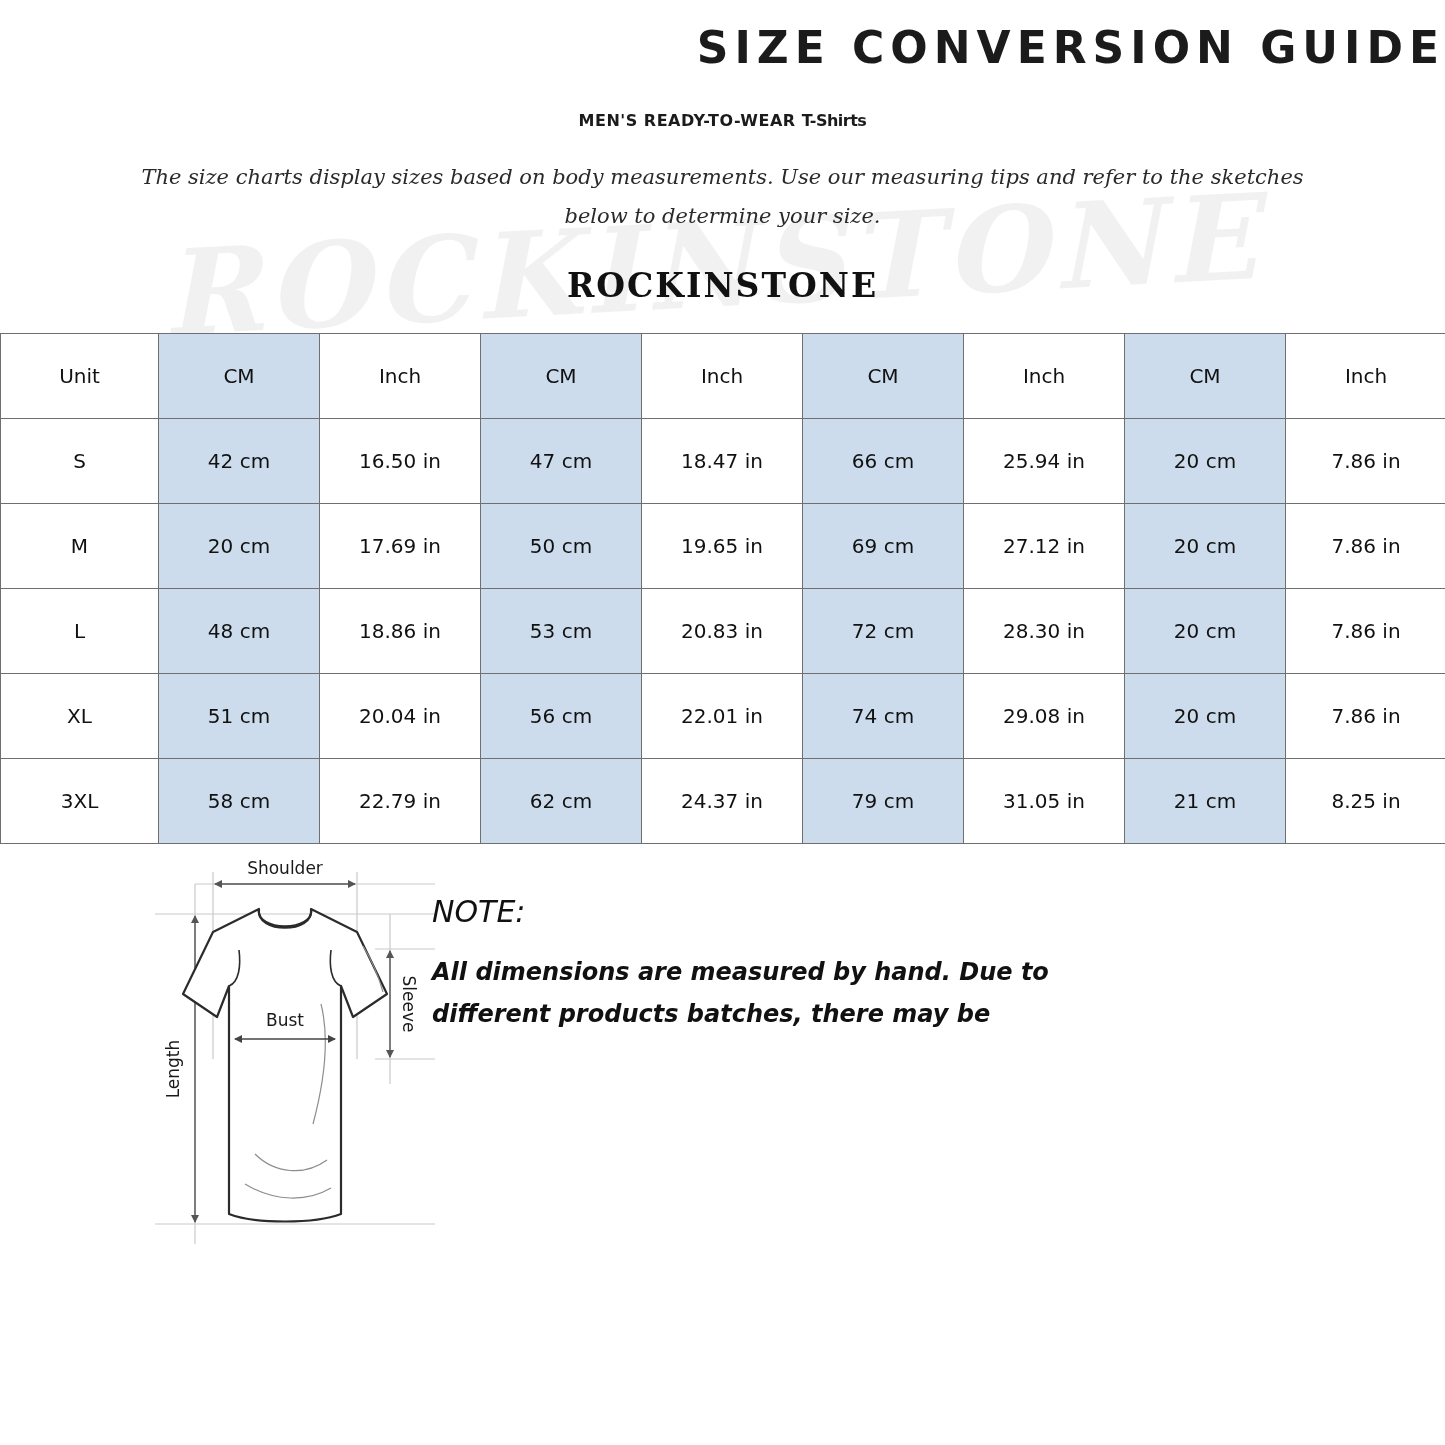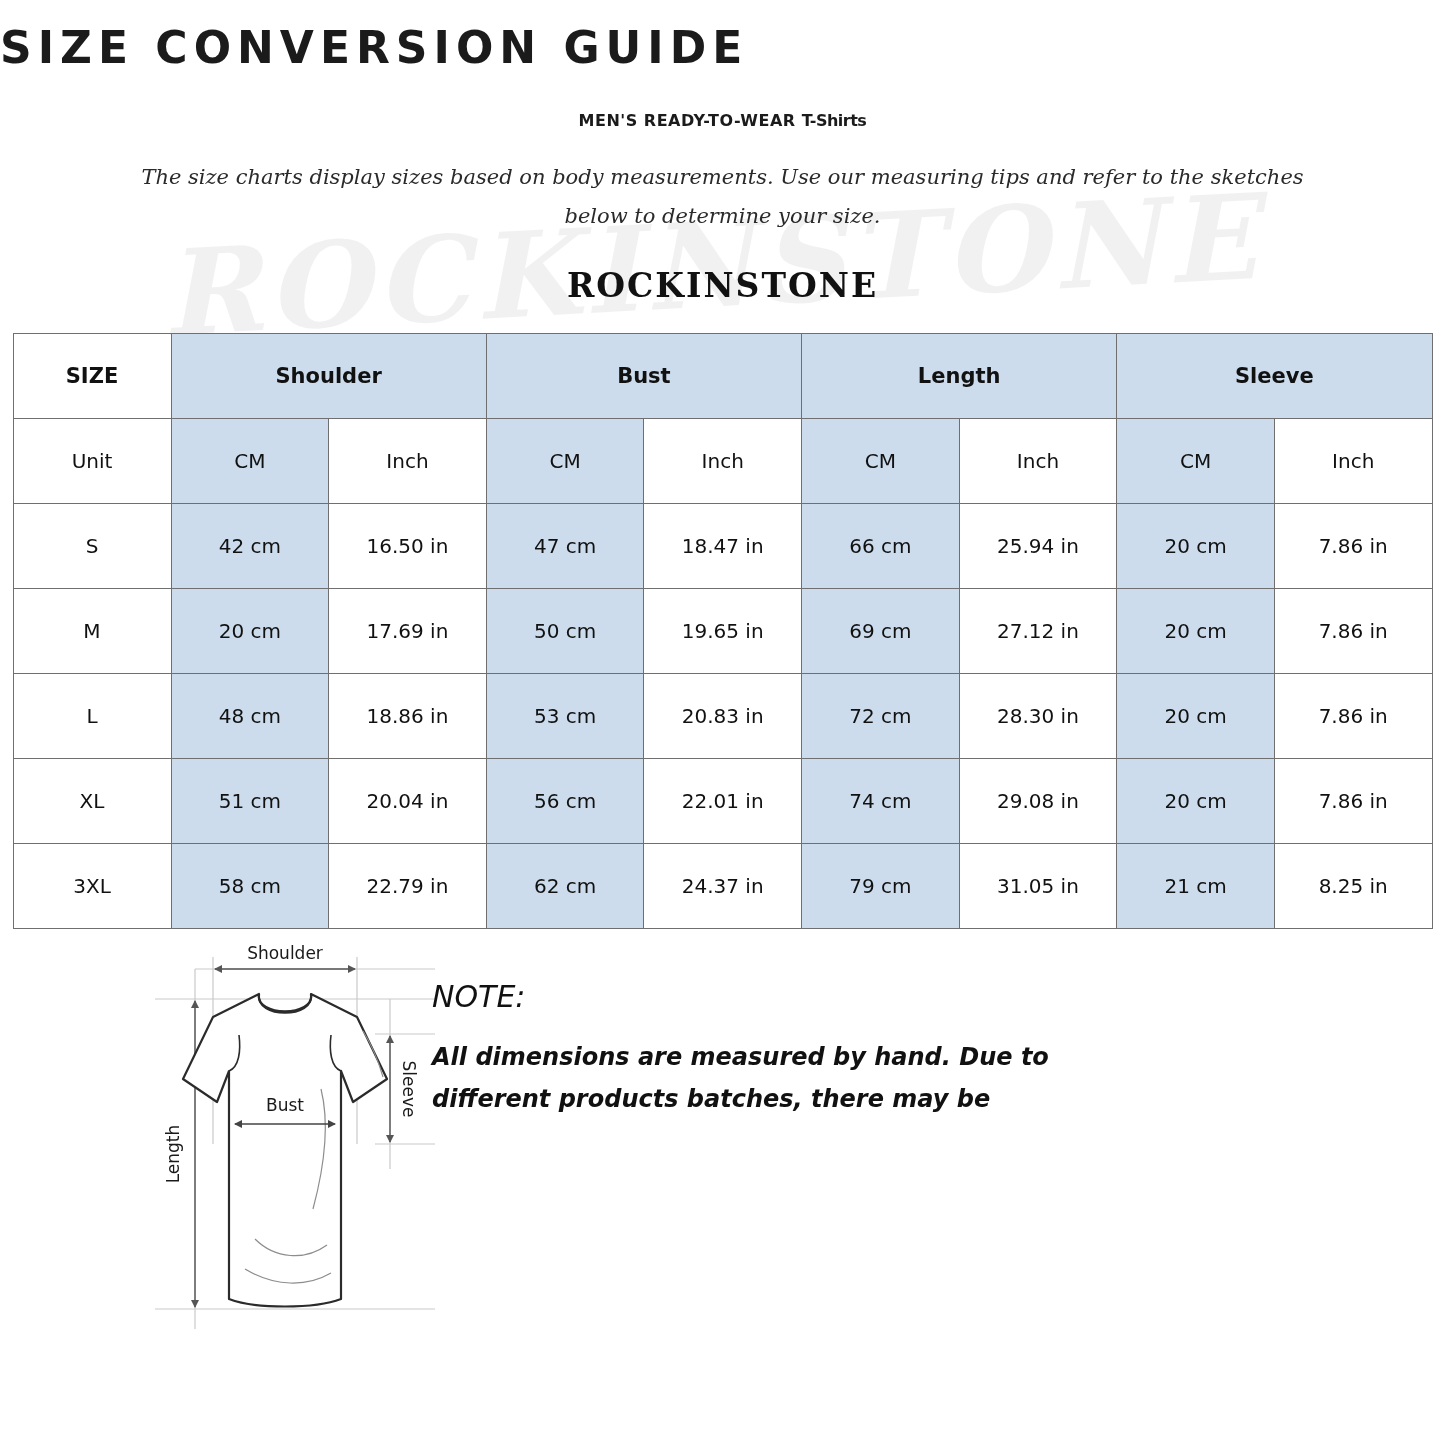--- a/index.html
+++ b/index.html
@@ -34,21 +34,21 @@
     user-select: none;
     z-index: 0;
   }
 
   .content {
     position: relative;
     z-index: 2;
   }
 
   .title {
-    text-align: left;
+    text-align: right;
     font-family: "DejaVu Sans", sans-serif;
     font-size: 44px;
     font-weight: bold;
     letter-spacing: 6px;
     margin-top: 22px;
     color: #1b1b1b;
   }
 
   .subtitle {
     text-align: center;
@@ -151,27 +151,20 @@
     <span>MEN'S READY-TO-WEAR</span>
     <span class="sub-b">T-Shirts</span>
   </div>
 
   <div class="desc">The size charts display sizes based on body measurements. Use our measuring tips and refer to the sketches below to determine your size.</div>
 
   <div class="brand">ROCKINSTONE</div>
 
   <table class="size-table">
     <tbody>
-      <tr>
-        <td class="hdr col-size">SIZE</td>
-        <td class="hdr shade" colspan="2">Shoulder</td>
-        <td class="hdr shade" colspan="2">Bust</td>
-        <td class="hdr shade" colspan="2">Length</td>
-        <td class="hdr shade" colspan="2">Sleeve</td>
-      </tr>
       <tr>
         <td class="col-size">Unit</td>
         <td class="col-val shade">CM</td>
         <td class="col-val">Inch</td>
         <td class="col-val shade">CM</td>
         <td class="col-val">Inch</td>
         <td class="col-val shade">CM</td>
         <td class="col-val">Inch</td>
         <td class="col-val shade">CM</td>
         <td class="col-val">Inch</td>

